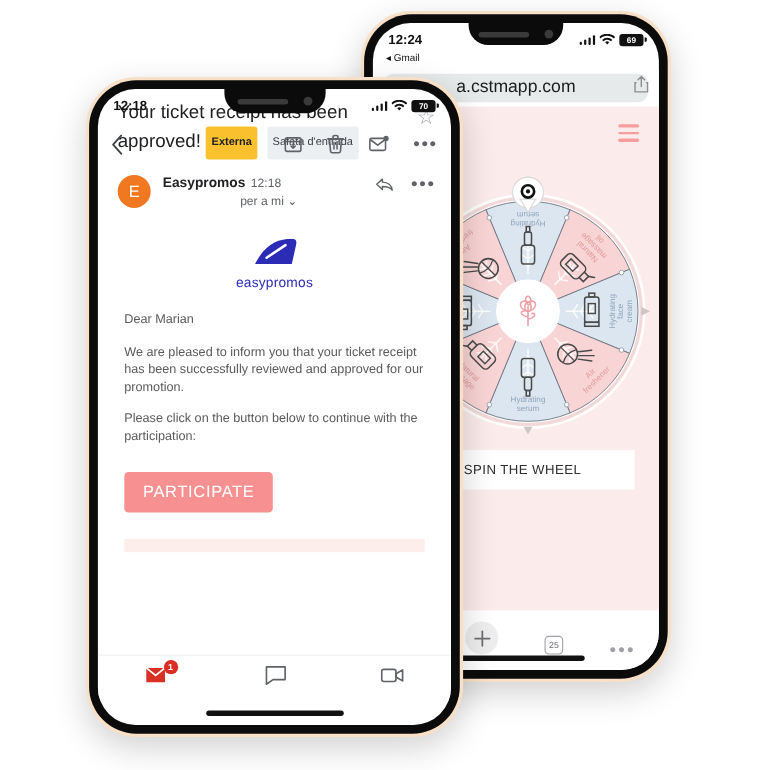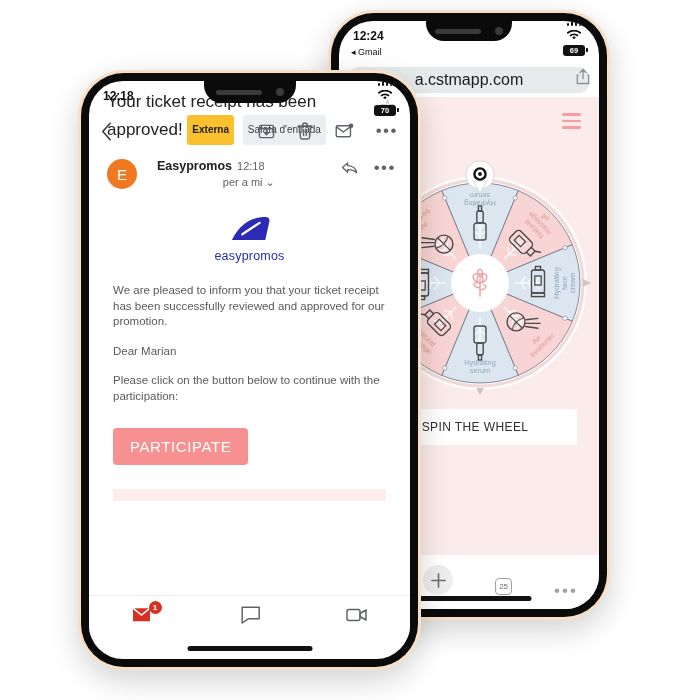--- a/index.html
+++ b/index.html
@@ -39,21 +39,21 @@
   }
   .speaker { width:46px; height:5px; border-radius:3px; background:#3a3a3a; }
   .camera  { width:8px; height:8px; border-radius:50%; background:#3a3a3a; }
 
   .statusbar {
     position:absolute; top:0; left:0; right:0; height:30px;
     display:flex; align-items:center; justify-content:space-between;
     padding:0 14px; z-index:20;
     font-size:12px; font-weight:bold; color:#111;
   }
-  .sb-right { display:flex; align-items:center; gap:4px;flex-direction:column; }
+  .sb-right { display:flex; align-items:center; gap:4px; }
   .bars { display:flex; align-items:flex-end; gap:1.5px; height:9px; }
   .bars i { width:2.5px; background:#111; border-radius:1px; display:block; }
   .bars i:nth-child(1){height:3px}.bars i:nth-child(2){height:5px}
   .bars i:nth-child(3){height:7px}.bars i:nth-child(4){height:9px}
   .batt {
     width:22px;height:11px;border-radius:3px;background:#111;color:#fff;
     font-size:7.5px;font-weight:bold;display:flex;align-items:center;justify-content:center;
     position:relative;
   }
   .batt:after{content:"";position:absolute;right:-3px;top:3.5px;width:2px;height:4px;background:#111;border-radius:0 1px 1px 0}
@@ -87,21 +87,21 @@
   .chip.ext { background:#fbc02d; color:#202124; margin-right:4px;}
   .chip.inbox { background:#eceff1; color:#3c4043; font-weight:normal; }
   .star { font-size:19px; color:#9aa0a6; padding:6px 0 0 6px;}
 
   .sender-row { display:flex; align-items:flex-start; padding:14px 14px 0 18px; }
   .avatar {
     width:30px;height:30px;border-radius:50%;background:#f07820;color:#fff;
     display:flex;align-items:center;justify-content:center;font-size:15px;font-weight:500;
     flex:none;
   }
-  .sender-txt { margin-left:20px; flex:1; }
+  .sender-txt { margin-left:11px; flex:1; }
   .s-name { font-size:12.5px; font-weight:bold; color:#202124; }
   .s-time { font-size:11px; color:#5f6368; margin-left:5px; font-weight:normal;}
   .s-to { font-size:11px; color:#5f6368; margin-top:3px;text-align:center; }
   .s-actions { display:flex; gap:16px; align-items:center; color:#5f6368; padding-top:2px;}
 
   .mailbody { padding:14px 24px 0 24px; }
   .logo-wrap { text-align:center; padding:14px 0 20px; }
   .logo-mark { width:42px; height:26px; margin:0 auto 2px; }
   .logo-text { font-size:12.5px; color:#2b2bb5; letter-spacing:.2px; }
   .mail-p { font-size:11.5px; line-height:15.5px; color:#5a5a5a; margin-bottom:14px; }
@@ -439,22 +439,22 @@
       </div>
 
       <div class="mailbody">
         <div class="logo-wrap">
           <svg class="logo-mark" viewBox="0 0 44 27">
             <path d="M3 24 C12 6 24 0 38 0 C42 0 43 2 42 6 L38 24Z" fill="#2b2bb5"></path>
             <path d="M14 18 32 6" stroke="#ffffff" stroke-width="2.4" stroke-linecap="round"></path>
           </svg>
           <div class="logo-text">easypromos</div>
         </div>
+        <p class="mail-p">Dear Marian</p>
         <p class="mail-p">We are pleased to inform you that your ticket receipt has been successfully reviewed and approved for our promotion.</p>
-        <p class="mail-p">Dear Marian</p>
         <p class="mail-p">Please click on the button below to continue with the participation:</p>
         <button class="participate">PARTICIPATE</button>
         <div class="pink-strip"></div>
       </div>
 
       <div class="gm-bottomnav">
         <div class="gm-nav-item">
           <svg width="24" height="18" viewBox="0 0 24 18">
             <path d="M1 2.2h17v13H1z" fill="#d93025"></path>
             <path d="M1 2.2 9.5 9 18 2.2" fill="none" stroke="#ffffff" stroke-width="1.6"></path>

